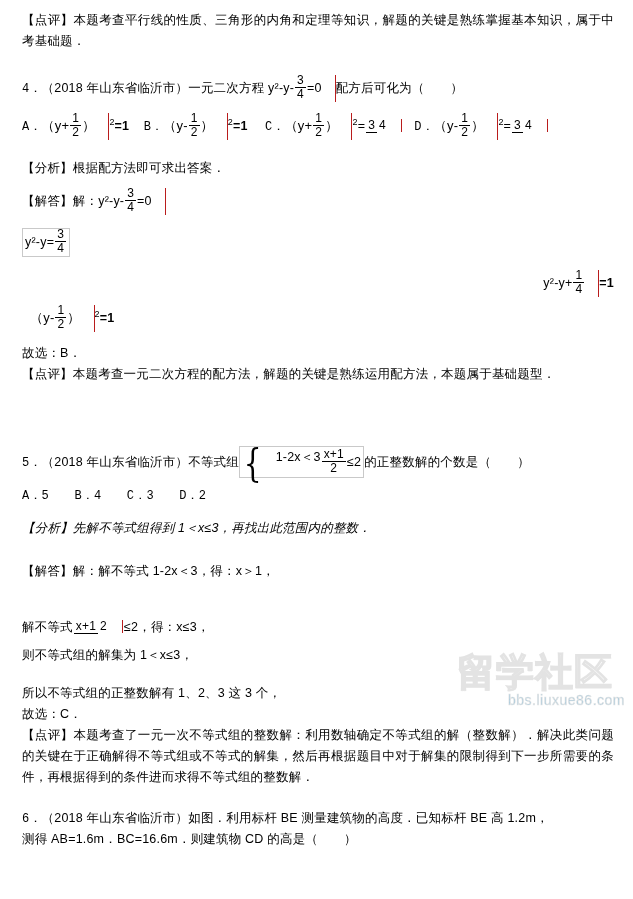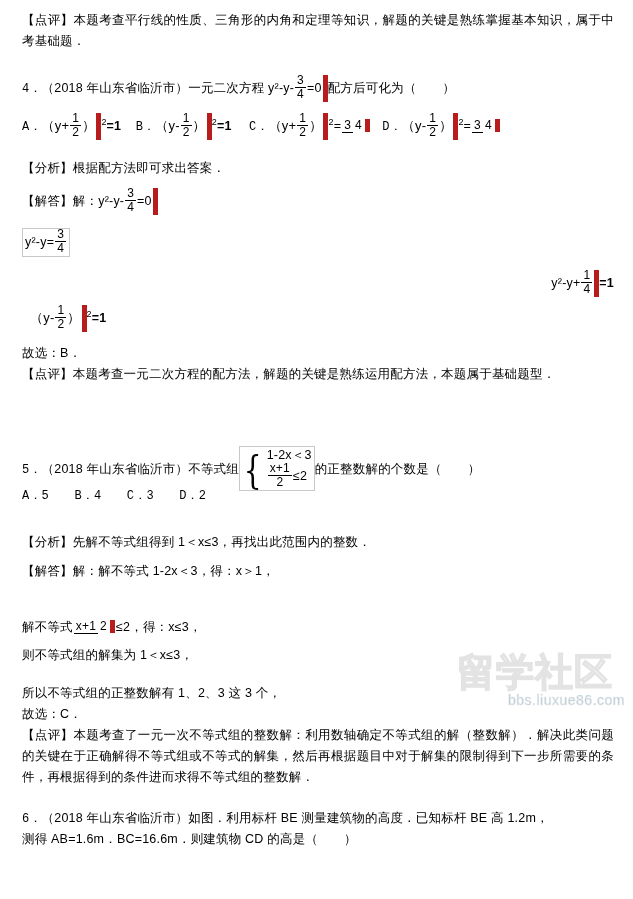--- a/index.html
+++ b/index.html
@@ -60,22 +60,22 @@
   }
   .frac .den {
     font-size: 12px;
     padding: 0px 2px 0 2px;
     line-height: 13px;
   }
   
   .eqbox {
     display: inline-block;
     vertical-align: middle;
-    border-right: 5px solid #b91c1c;
-    padding-right: 1px;
+    border-right: 1px solid #b91c1c;
+    padding-right: 13px;
   }
   .eqbox-full {
     display: inline-block;
     vertical-align: middle;
     border: 1px solid #c9c9c9;
     padding: 0 2px;
   }
   .sup {
     font-size: 9px;
     vertical-align: super;
@@ -97,23 +97,24 @@
     font-size: 40px;
     line-height: 0.75;
     font-family: "DejaVu Serif", serif;
     font-weight: 300;
     margin-right: 1px;
     display: inline-block;
     transform: scaleX(0.7);
   }
   .system-rows {
     display: inline-flex;
-    flex-direction: column;
+    flex-direction: row;
     justify-content: center;
     line-height: 16px;
+    margin-left: 9px;
   }
   .sys-row { white-space: nowrap; font-size: 12.5px; }
 
   .opt-row span.opt { display: inline-block; }
   .abcd { font-family: "Liberation Mono", "DejaVu Sans Mono", monospace; font-size: 12px; }
   .num-head { font-family: "Liberation Mono", "DejaVu Sans Mono", monospace; font-size: 12px; }
 
   
   .watermark {
     position: absolute;
@@ -240,21 +241,21 @@
   <div class="block para nojust" style="top:485px;">
     <span class="abcd"><span>A．</span><span>5</span></span>
     <span style="display:inline-block;width:18px;"></span>
     <span class="abcd"><span>B．</span><span>4</span></span>
     <span style="display:inline-block;width:18px;"></span>
     <span class="abcd"><span>C．</span><span>3</span></span>
     <span style="display:inline-block;width:18px;"></span>
     <span class="abcd"><span>D．</span><span>2</span></span>
   </div>
 
-  <div class="block para nojust" style="top:532px;">
+  <div class="block para nojust" style="top:518px;font-style:italic;">
     <span>【分析】</span><span>先解不等式组得到 1＜x≤3，再找出此范围内的整数．</span>
   </div>
 
   <div class="block para nojust" style="top:561px;">
     <span>【解答】</span><span>解：解不等式 1-2x＜3，得：x＞1，</span>
   </div>
 
   <div class="block para nojust" style="top:603px;margin-top:14px;">
     <span>解不等式</span><span class="frac eqbox"><span class="num">x+1</span><span class="den">2</span></span><span>≤2，得：x≤3，</span>
   </div>

